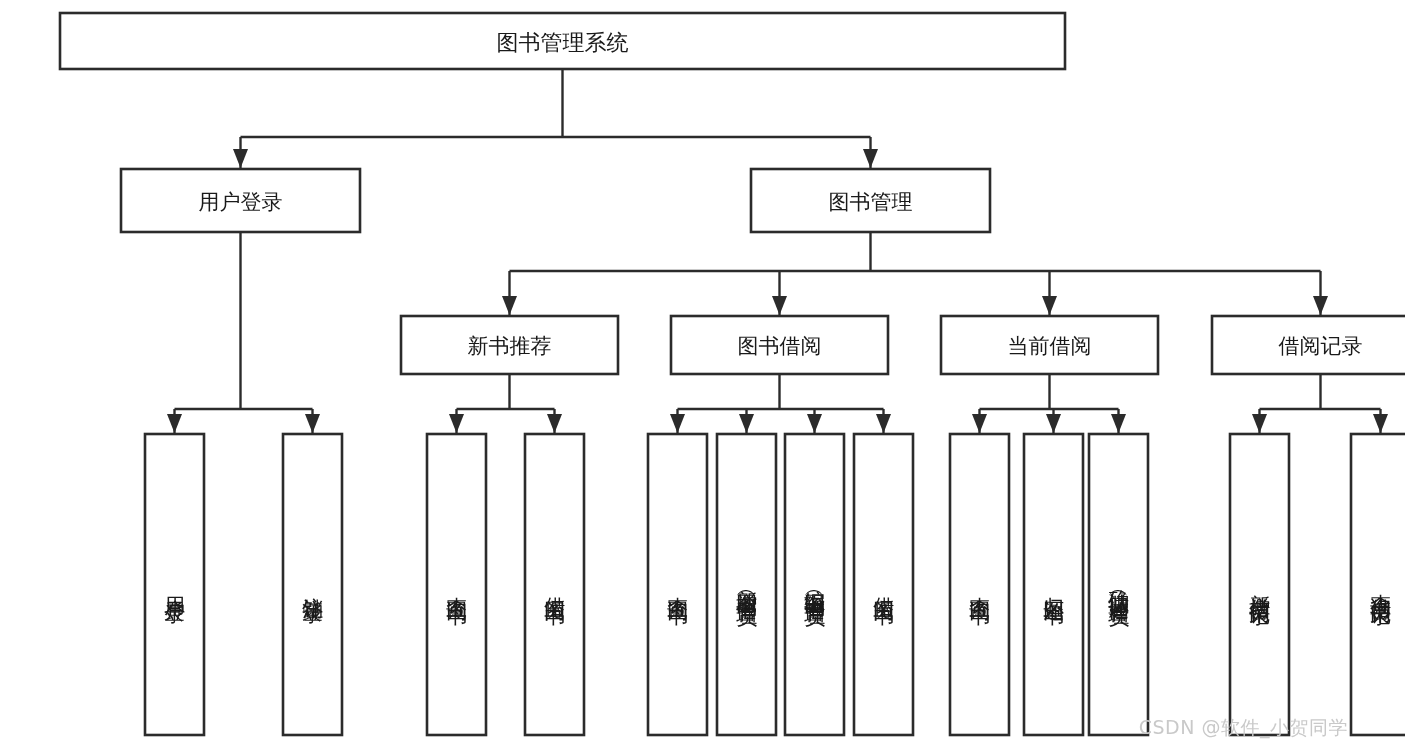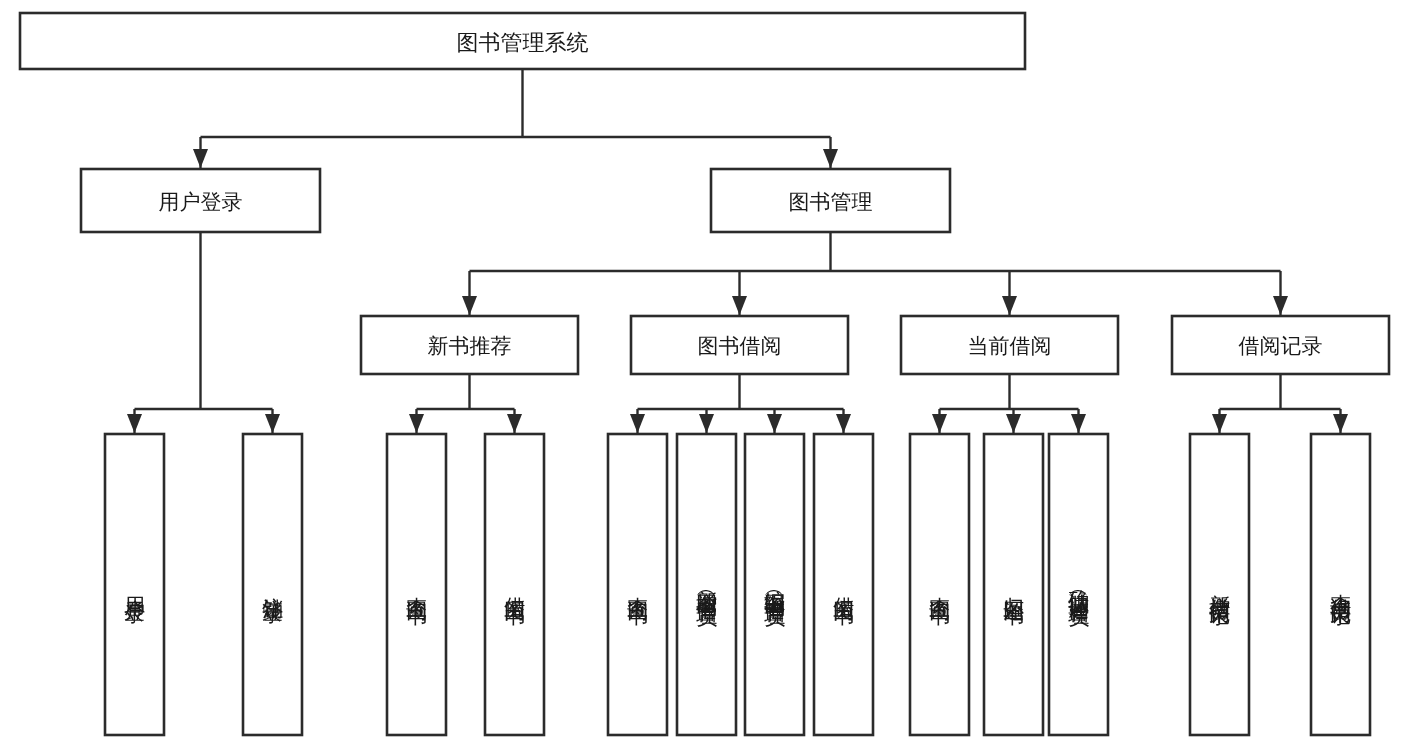--- a/index.html
+++ b/index.html
@@ -11,20 +11,21 @@
     width: 1405px;
     height: 747px;
     font-family: "DejaVu Sans", "Liberation Sans", sans-serif;
     overflow: hidden;
     position: relative;
   }
   #diagram-root {
     position: relative;
     width: 1320px;
     height: 747px;
+    margin-left: 40px;
   }
   svg.diagram {
     position: absolute;
     left: 0;
     top: 0;
     width: 1405px;
     height: 747px;
     display: block;
   }
   .node-box {
@@ -205,13 +206,14 @@
         <span style="writing-mode: vertical-rl; text-orientation: upright;">确认归还（管理员）</span>
       </div>
       <div class="leaf-label" style="left: 1190px; width: 59px; top: 434px; height: 301px; display: flex; align-items: center; justify-content: center;">
         <span style="writing-mode: vertical-rl; text-orientation: upright;">新增借阅记录</span>
       </div>
       <div class="leaf-label" style="left: 1311px; width: 59px; top: 434px; height: 301px; display: flex; align-items: center; justify-content: center;">
         <span style="writing-mode: vertical-rl; text-orientation: upright;">查询借阅记录</span>
       </div>
     </div>
 
+  <div class="watermark">CSDN @软件_小贺同学</div>
 </div>
 
 </body></html>

